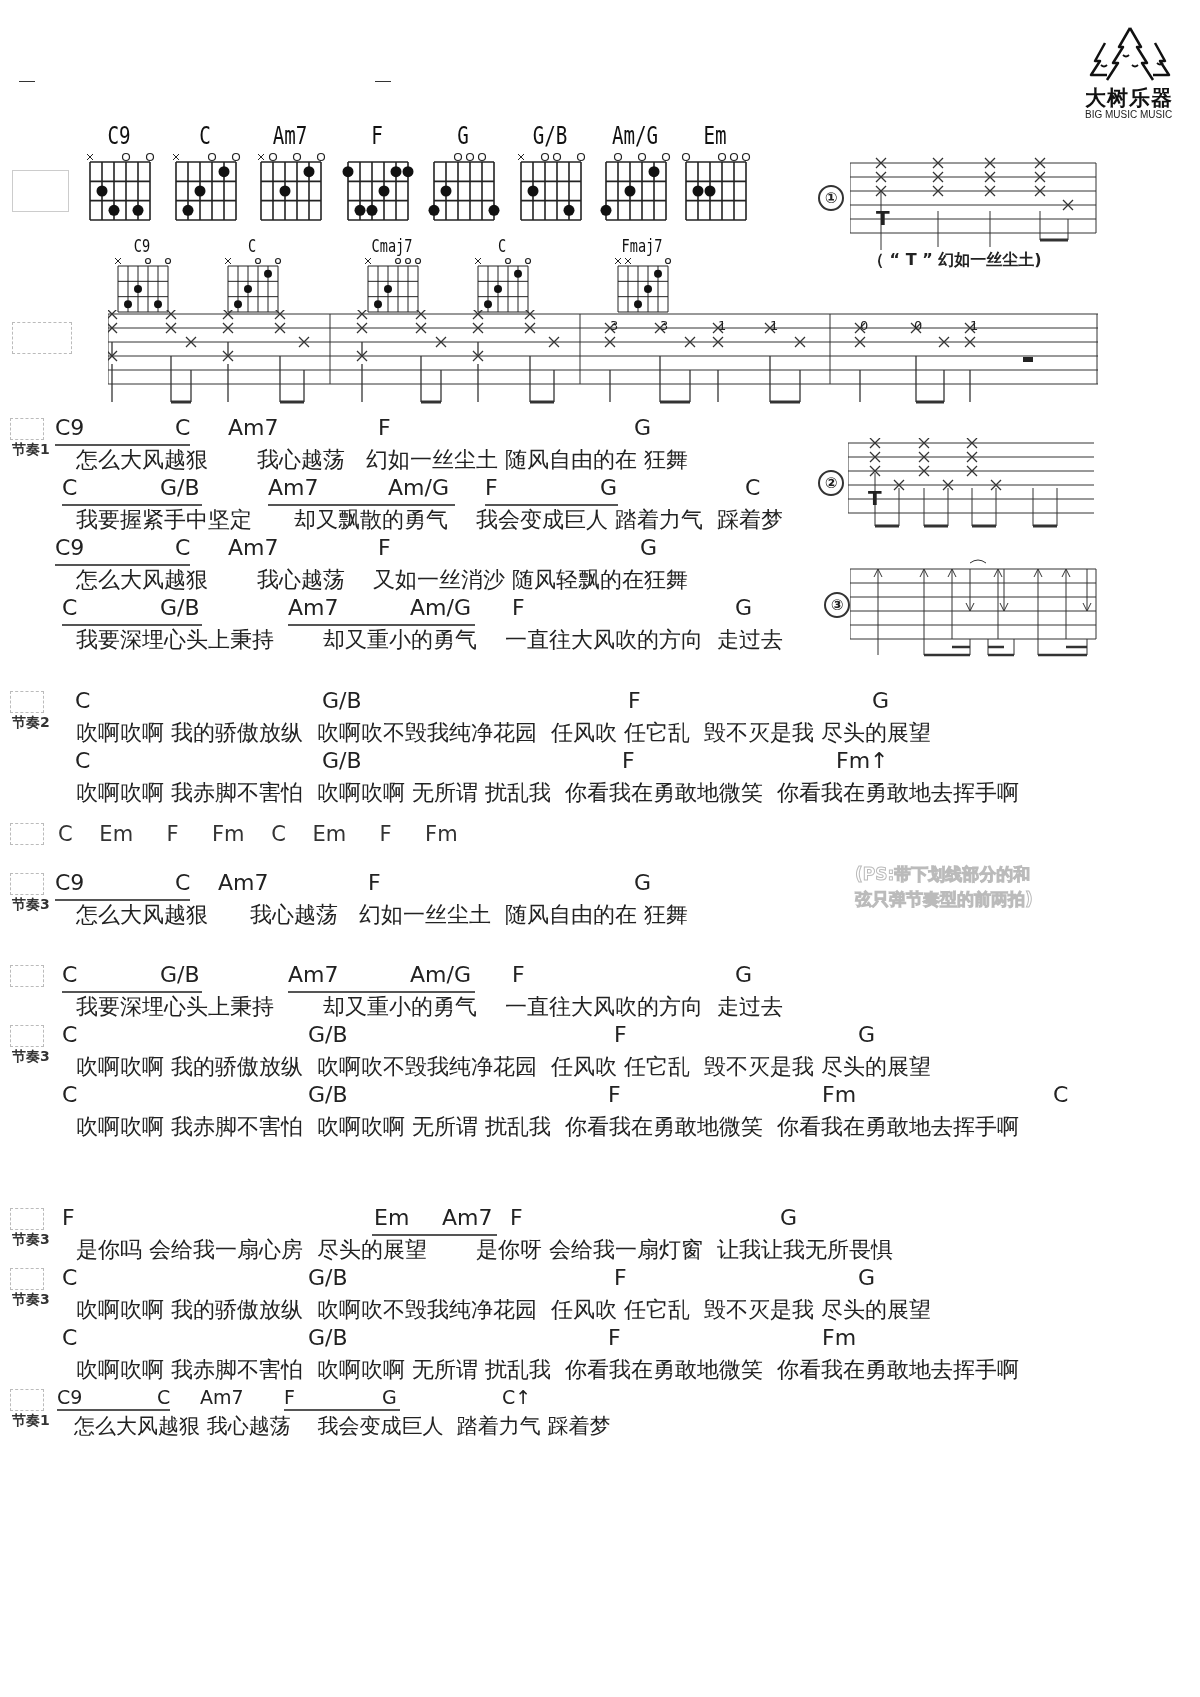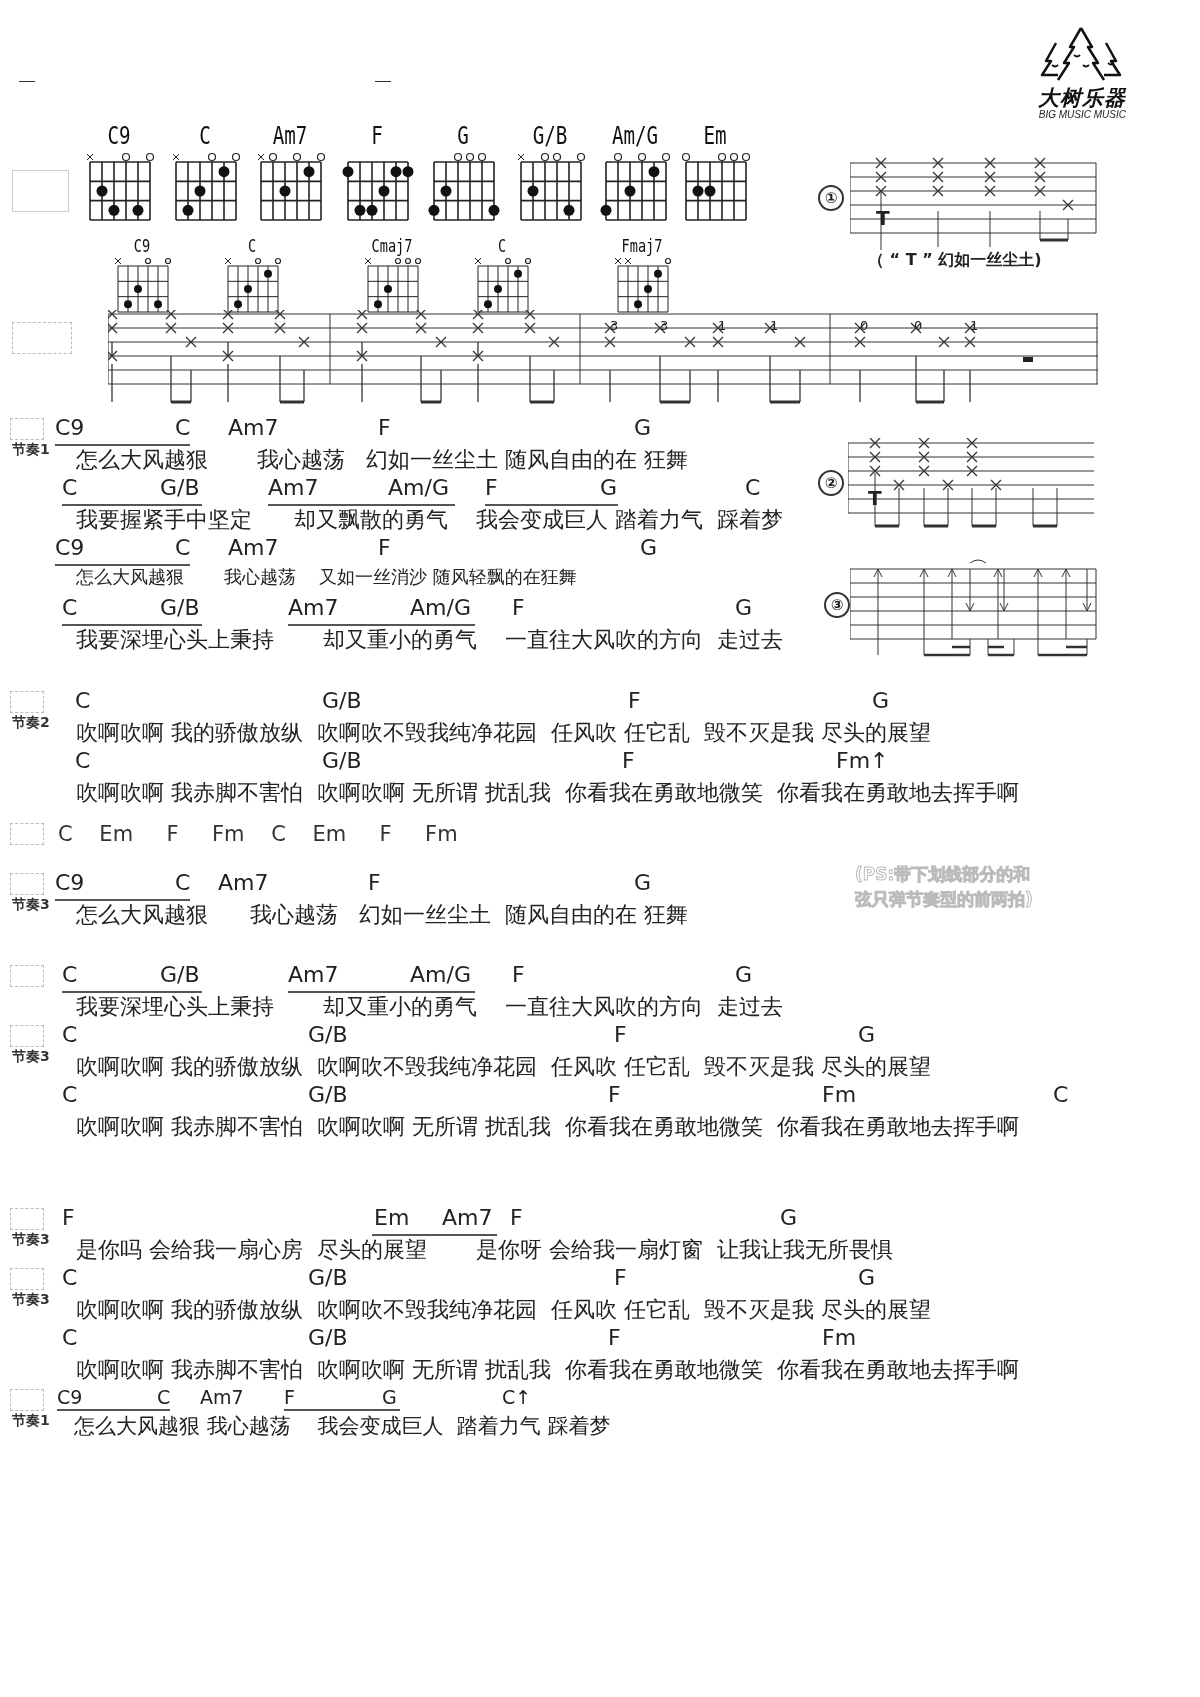--- a/index.html
+++ b/index.html
@@ -1,19 +1,19 @@
 <!DOCTYPE html>
 <html><head>
 <meta charset="utf-8">
 <style>
   html,body{margin:0;padding:0;background:#fff;}
   body{width:1200px;height:1697px;position:relative;overflow:hidden;font-family:"DejaVu Sans",sans-serif;color:#222;}
   .abs{position:absolute;}
   .dash{position:absolute;height:1px;background:#333;width:16px;}
-  .logo{position:absolute;left:1026px;top:25px;width:100px;text-align:right;font-style:italic;}
+  .logo{position:absolute;left:1085px;top:25px;width:100px;text-align:left;}
   .logo .cn{font-weight:bold;font-size:21px;color:#111;letter-spacing:1px;line-height:22px;}
   .logo .en{font-size:10px;color:#222;font-family:"Liberation Sans",sans-serif;}
   .chordname{position:absolute;font-family:"DejaVu Sans Mono",monospace;font-size:24px;color:#111;text-align:center;transform:scaleX(0.8);}
   .chordname.sm{font-size:17px;}
   .tag{position:absolute;border:1px dashed #bbb;width:32px;height:20px;}
   .rhythm{position:absolute;font-size:14px;font-weight:bold;color:#333;}
   .chord{position:absolute;font-size:22px;color:#222;font-family:"DejaVu Sans",sans-serif;}
   .lyric{position:absolute;font-size:22px;color:#222;white-space:pre;}
   .uline{position:absolute;height:2px;background:#555;}
   .note{position:absolute;font-size:16px;font-weight:bold;color:#222;}
@@ -569,21 +569,21 @@
     <div class="uline" style="left: 62px; width: 140px; top: 504px;"></div>
     <div class="uline" style="left: 268px; width: 187px; top: 504px;"></div>
     <div class="uline" style="left: 485px; width: 133px; top: 504px;"></div>
     <div class="lyric" style="left: 76px; top: 505px; font-size: 22px;">我要握紧手中坚定      却又飘散的勇气    我会变成巨人 踏着力气  踩着梦</div>
     <div class="chord" style="left: 55px; top: 535px; font-size: 22px;">C9</div>
     <div class="chord" style="left: 175px; top: 535px; font-size: 22px;">C</div>
     <div class="chord" style="left: 228px; top: 535px; font-size: 22px;">Am7</div>
     <div class="chord" style="left: 378px; top: 535px; font-size: 22px;">F</div>
     <div class="chord" style="left: 640px; top: 535px; font-size: 22px;">G</div>
     <div class="uline" style="left: 55px; width: 135px; top: 564px;"></div>
-    <div class="lyric" style="left: 76px; top: 565px; font-size: 18px;">怎么大风越狠       我心越荡    又如一丝消沙 随风轻飘的在狂舞</div>
+    <div class="lyric" style="left: 76px; top: 565px; font-size: 22px;">怎么大风越狠       我心越荡    又如一丝消沙 随风轻飘的在狂舞</div>
     <div class="chord" style="left: 62px; top: 595px; font-size: 22px;">C</div>
     <div class="chord" style="left: 160px; top: 595px; font-size: 22px;">G/B</div>
     <div class="chord" style="left: 288px; top: 595px; font-size: 22px;">Am7</div>
     <div class="chord" style="left: 410px; top: 595px; font-size: 22px;">Am/G</div>
     <div class="chord" style="left: 512px; top: 595px; font-size: 22px;">F</div>
     <div class="chord" style="left: 735px; top: 595px; font-size: 22px;">G</div>
     <div class="uline" style="left: 62px; width: 140px; top: 624px;"></div>
     <div class="uline" style="left: 288px; width: 187px; top: 624px;"></div>
     <div class="lyric" style="left: 76px; top: 625px; font-size: 22px;">我要深埋心头上秉持       却又重小的勇气    一直往大风吹的方向  走过去</div>
     <div class="tag" style="left: 10px; top: 691px;"></div>

